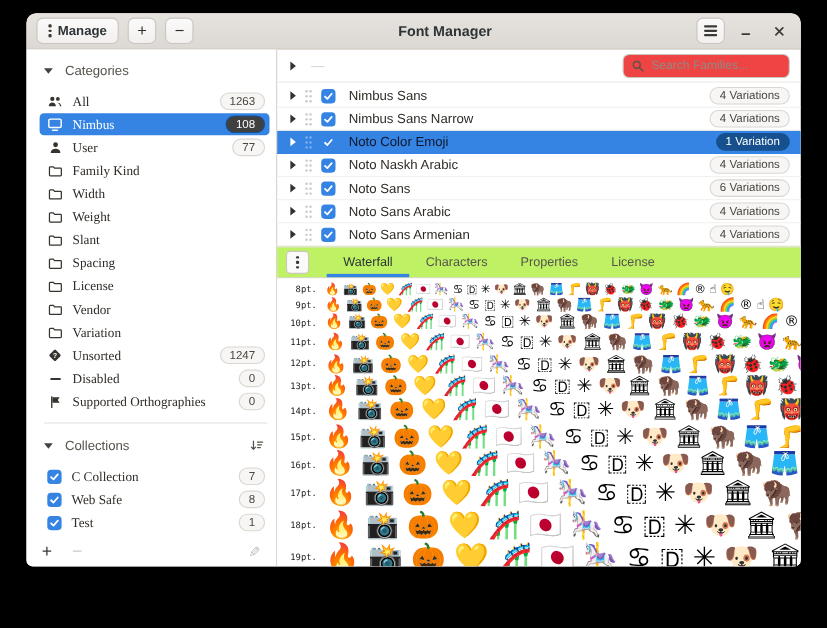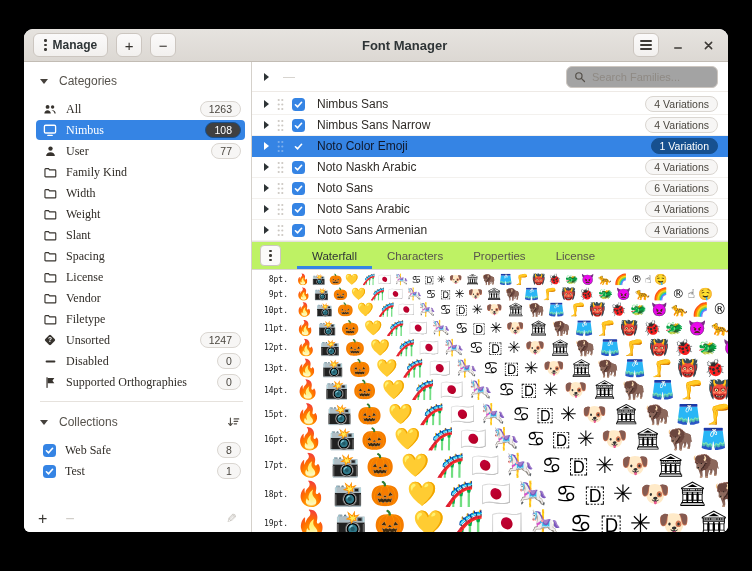--- a/index.html
+++ b/index.html
@@ -1,20 +1,20 @@
 <!DOCTYPE html>
 <html><head>
 <meta charset="utf-8">
 <style>
   * { margin:0; padding:0; box-sizing:border-box; }
   html,body { width:752px; height:571px; background:#000; font-family:"Liberation Sans", sans-serif; }
   .screen { position:relative; width:752px; height:571px; background:#000; overflow:hidden; }
 
   .window {
-    position:absolute; left:24px; top:29px; width:704px; height:503px;
+    position:absolute; left:24px; top:12px; width:704px; height:503px;
     background:#fff; border-radius:9px 9px 6px 6px; overflow:hidden;
     box-shadow:0 0 0 1px rgba(0,0,0,.35), 0 6px 22px rgba(0,0,0,.6);
     display:flex; flex-direction:column;
   }
 
   
   .headerbar {
     height:33px; flex:none; display:flex; align-items:center; gap:8px;
     background:linear-gradient(#e6e3df,#dcd8d3); border-bottom:1px solid #c2bcb4; padding:0 9px;
   }
@@ -65,21 +65,21 @@
 
   .side-footer { flex:none; height:27px; display:flex; align-items:center; gap:18px; padding:0 14px; }
   .sf-add { color:#3a3733; font-size:16px; line-height:1; }
   .sf-remove { color:#cfccc7; font-size:16px; line-height:1; }
   .sf-edit { margin-left:auto; color:#c2beb8; font-size:13px; transform:scaleX(-1); }
 
   
   .main { flex:1; display:flex; flex-direction:column; min-width:0; }
   .list-header { flex:none; height:30px; display:flex; align-items:center; padding:0 10px 0 12px; gap:14px; border-bottom:1px solid #eeeae6; }
   .hdr-dash { color:#d3cfca; font-size:12px; }
-  .search-wrap { margin-left:auto; width:152px; height:22px; display:flex; align-items:center; gap:6px; background:#a3a3a3; border:1px solid #ccc6c0; border-radius:6px; padding:0 7px; }
+  .search-wrap { margin-left:auto; width:152px; height:22px; display:flex; align-items:center; gap:6px; background:#ef4444; border:1px solid #ccc6c0; border-radius:6px; padding:0 7px; }
   .search-wrap svg { flex:none; color:#55504a; }
   .search-wrap input { border:none; outline:none; width:100%; font-size:11px; color:#2e3436; font-family:"Liberation Sans", sans-serif; background:transparent; }
   .search-wrap input::placeholder { color:#8f8a84; }
 
   .family-list { flex:none; padding-top:2px; }
   .fam-row { height:21px; display:flex; align-items:center; gap:8px; padding:0 8px 0 12px; border-bottom:1px solid #f3f1ee; }
   .grip { color:#ccc8c3; display:flex; flex:none; }
   .fam-name { font-size:12px; color:#2f2b26; margin-left:4px; white-space:nowrap; }
   .fam-row .badge { margin-right:2px; }
   .fam-row.selected { background:#3584e4; border-bottom-color:#3584e4; }
@@ -245,21 +245,21 @@
                 </span>
     <span class="cat-label">Vendor</span>
 
   </div>
               <div class="cat-item">
     <span class="icon-slot">
                   <svg width="14" height="13" viewBox="0 0 16 16" fill="none" stroke="currentColor" stroke-width="1.4">
                     <path d="M1.8 4.1c0-.5.4-.9.9-.9h3.4l1.4 1.6h6.7c.5 0 .9.4.9.9v6.8c0 .5-.4.9-.9.9H2.7c-.5 0-.9-.4-.9-.9z"></path>
                   </svg>
                 </span>
-    <span class="cat-label">Filetype</span>
+    <span class="cat-label">Variation</span>
 
   </div>
               <div class="cat-item">
     <span class="icon-slot">
                   <svg width="14" height="14" viewBox="0 0 16 16">
                     <rect x="3.4" y="3.4" width="9.2" height="9.2" rx="1.6" transform="rotate(45 8 8)" fill="currentColor"></rect>
                     <text x="8" y="10.8" font-size="7.5" font-weight="bold" text-anchor="middle" fill="#fff">?</text>
                   </svg>
                 </span>
     <span class="cat-label">Unsorted</span>
@@ -298,20 +298,29 @@
               </svg>
             </span>
           </div>
           <div id="collection-list">
               <div class="col-item">
     <span class="cb">
       <svg width="9" height="9" viewBox="0 0 10 10">
                     <path d="M1.6 5.3 4 7.6 8.4 2.5" stroke="#fff" stroke-width="1.8" fill="none" stroke-linecap="round" stroke-linejoin="round"></path>
                   </svg>
     </span>
+    <span class="cat-label">C Collection</span>
+    <span class="badge">7</span>
+  </div>
+              <div class="col-item">
+    <span class="cb">
+      <svg width="9" height="9" viewBox="0 0 10 10">
+                    <path d="M1.6 5.3 4 7.6 8.4 2.5" stroke="#fff" stroke-width="1.8" fill="none" stroke-linecap="round" stroke-linejoin="round"></path>
+                  </svg>
+    </span>
     <span class="cat-label">Web Safe</span>
     <span class="badge">8</span>
   </div>
               <div class="col-item">
     <span class="cb">
       <svg width="9" height="9" viewBox="0 0 10 10">
                     <path d="M1.6 5.3 4 7.6 8.4 2.5" stroke="#fff" stroke-width="1.8" fill="none" stroke-linecap="round" stroke-linejoin="round"></path>
                   </svg>
     </span>
     <span class="cat-label">Test</span>

